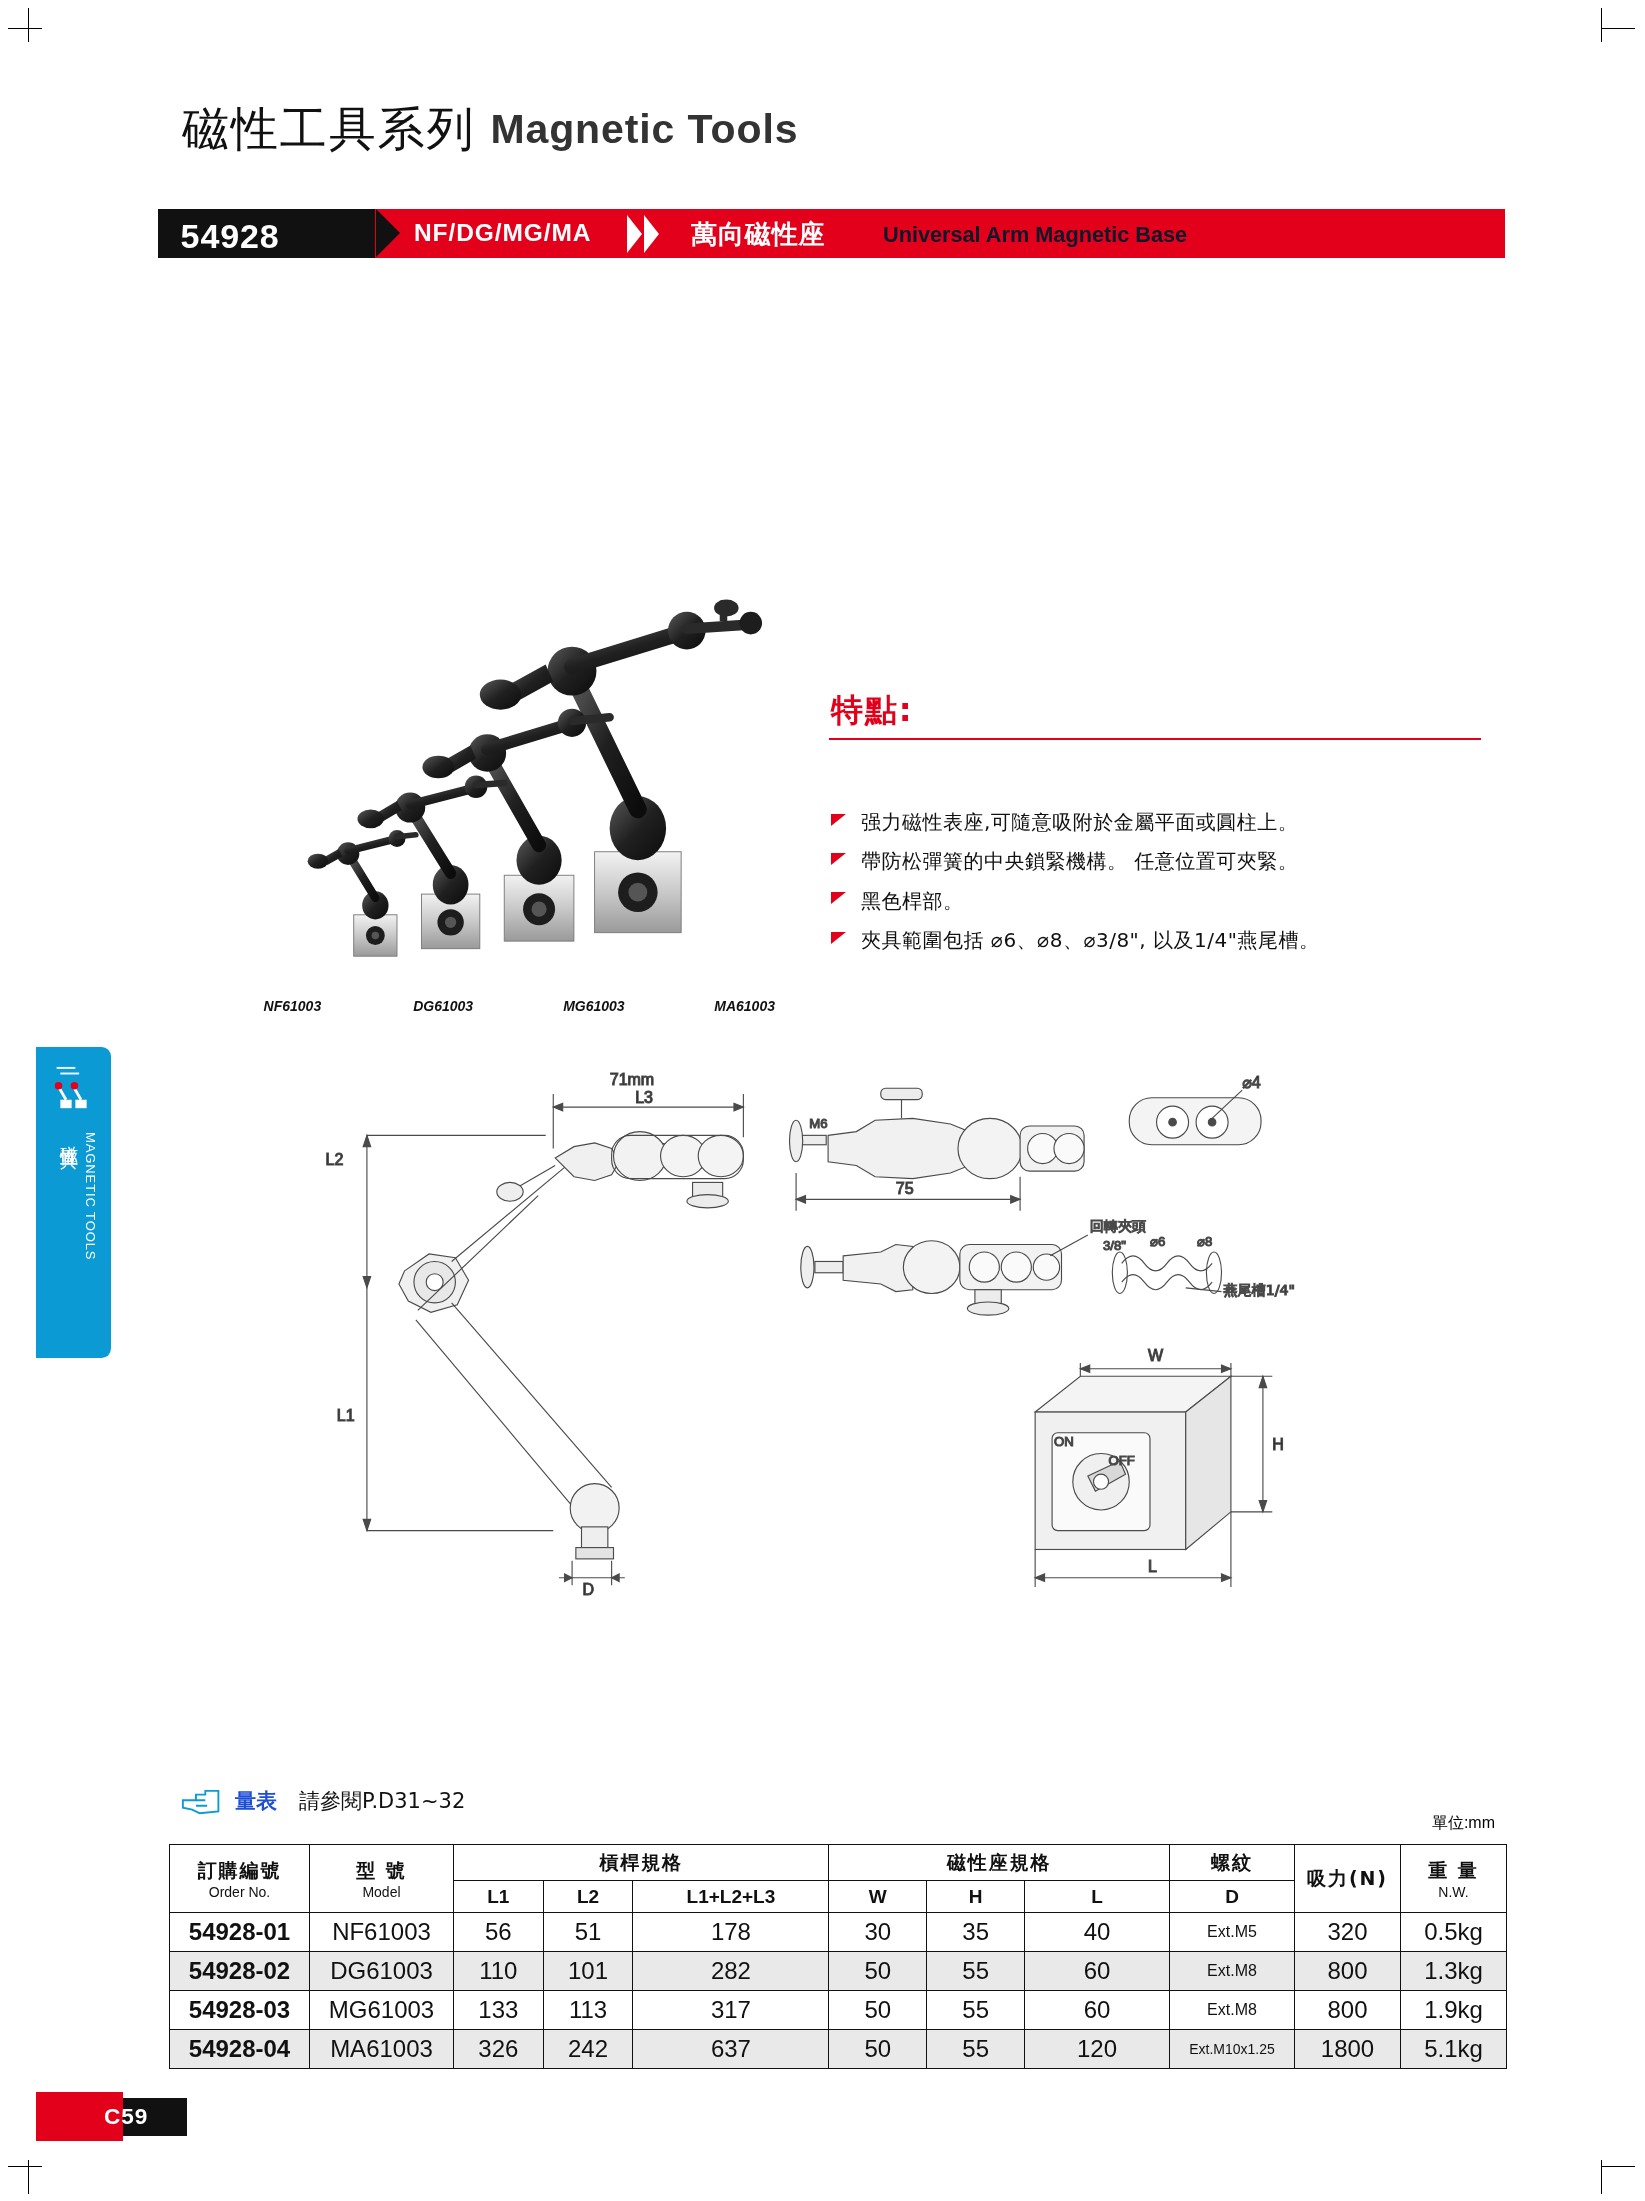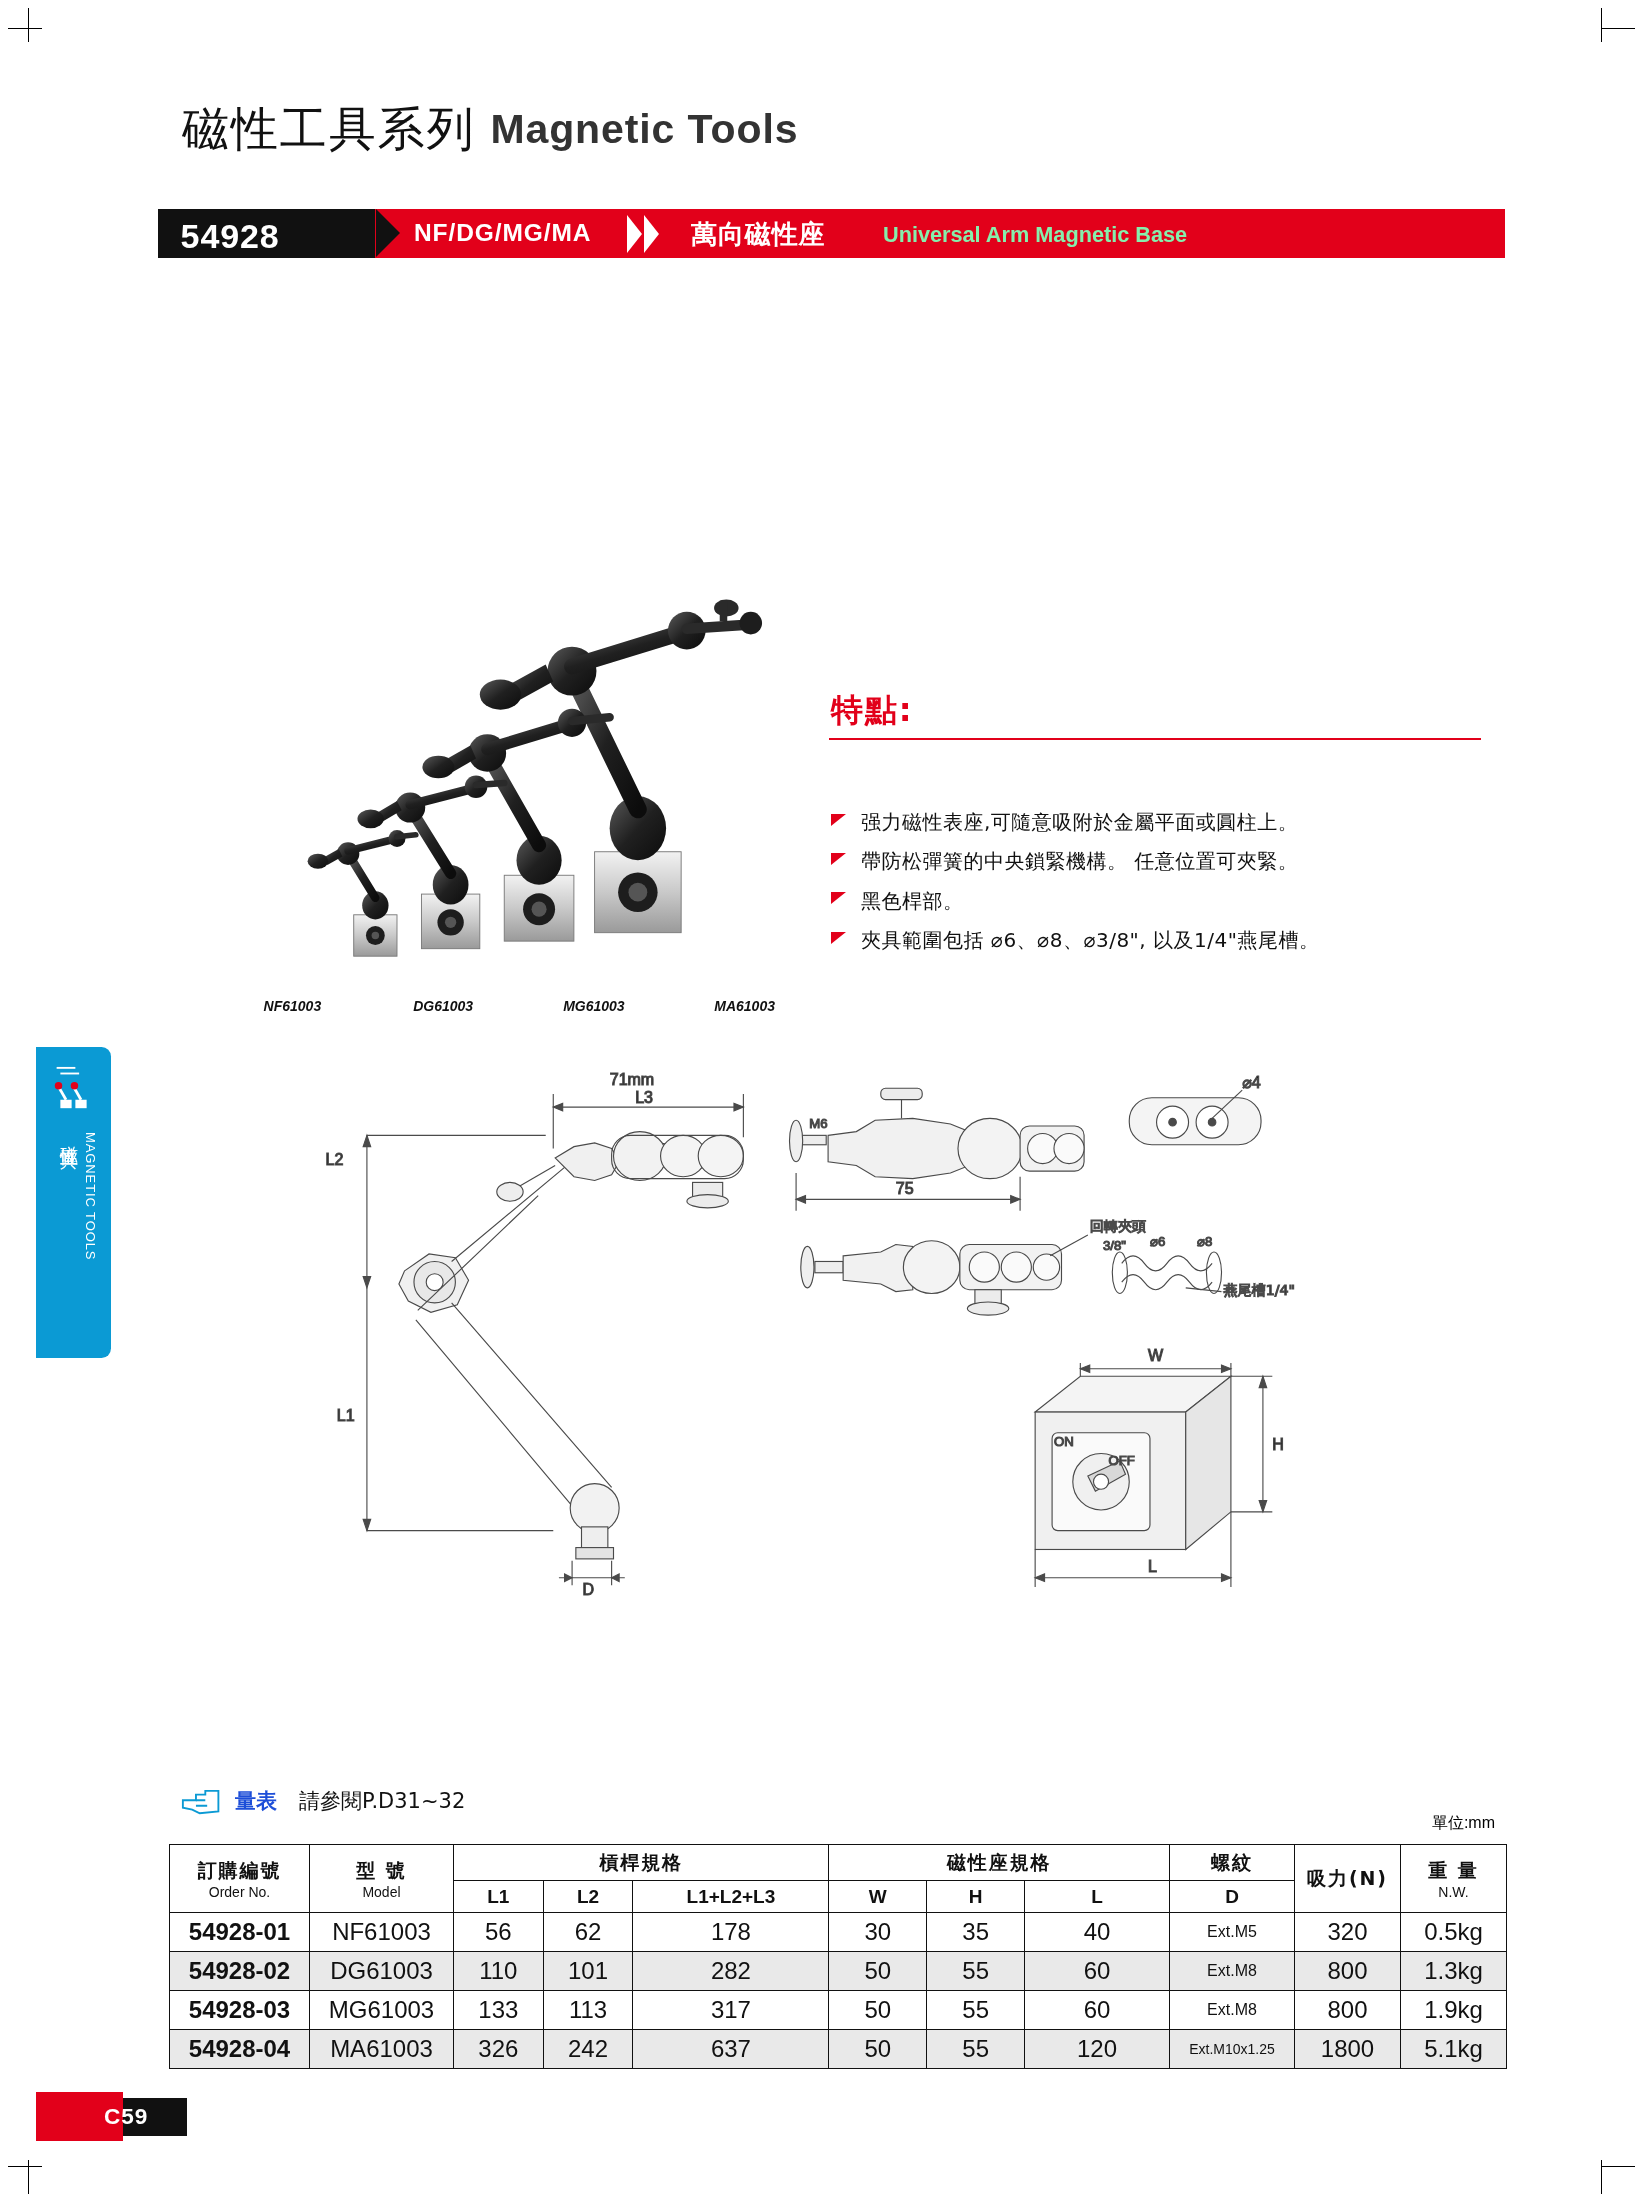--- a/index.html
+++ b/index.html
@@ -23,21 +23,21 @@
   .redbar{position:absolute;left:158px;top:209px;width:1347px;height:49px;background:#e2001a;}
   .redbar-black{position:absolute;left:0;top:0;width:217px;height:49px;background:#111;}
   .redbar-black:after{content:"";position:absolute;right:-24.5px;top:0;width:0;height:0;border-left:24.5px solid #111;border-top:24.5px solid transparent;border-bottom:24.5px solid transparent;}
   .code-no{position:absolute;left:22.6px;top:7.5px;color:#fff;font-size:34px;font-weight:bold;letter-spacing:0.9px;}
   .series{position:absolute;left:256px;top:10.4px;color:#fff;font-size:24.5px;font-weight:bold;letter-spacing:0.9px;}
   .chev{position:absolute;left:469px;top:5.6px;width:43px;height:38px;}
   .chev span{position:absolute;top:0;width:0;height:0;border-left:15px solid #fff;border-top:19px solid transparent;border-bottom:19px solid transparent;}
   .chev span.a{left:0;}
   .chev span.b{left:17px;}
   .prod-cn{position:absolute;left:533px;top:7.5px;color:#fff;font-family:"DejaVu Sans",sans-serif;font-size:26px;font-weight:bold;letter-spacing:0.9px;}
-  .prod-en{position:absolute;left:725px;top:13px;color:#86efac;font-size:21.7px;font-weight:bold;letter-spacing:0px;text-align:center;}
+  .prod-en{position:absolute;left:725px;top:13px;color:#0f172a;font-size:21.7px;font-weight:bold;letter-spacing:0px;text-align:center;}
 
   
   .sidetab{position:absolute;left:36px;top:1047px;width:75px;height:311px;background:#0b9ad4;border-radius:0 9.4px 9.4px 0;}
   .sidetab .icon{position:absolute;left:15px;top:15px;width:45px;height:53px;}
   .sidetab .lbl-cn{position:absolute;left:21px;top:85px;writing-mode:vertical-rl;font-family:"DejaVu Sans",sans-serif;font-size:18px;color:#fff;letter-spacing:1.9px;}
   .sidetab .lbl-en{position:absolute;left:47px;top:85px;writing-mode:vertical-rl;font-size:13px;color:#fff;letter-spacing:0.9px;}
 
   
   .feat-title{position:absolute;left:831px;top:689px;font-family:"DejaVu Sans",sans-serif;font-size:32px;font-weight:bold;color:#e2001a;letter-spacing:1.9px;}
   .feat-rule{position:absolute;left:829px;top:738px;width:652px;height:1.9px;background:#e2001a;}
@@ -400,21 +400,21 @@
         <td class="sub">H</td>
         <td class="sub">L</td>
         <td class="sub">D</td>
       </tr>
     </thead>
     <tbody>
       <tr>
         <td class="ord">54928-01</td>
         <td>NF61003</td>
         <td>56</td>
-        <td>62</td>
+        <td>51</td>
         <td>178</td>
         <td>30</td>
         <td>35</td>
         <td>40</td>
         <td class="small">Ext.M5</td>
         <td>320</td>
         <td>0.5kg</td>
       </tr>
       <tr class="alt">
         <td class="ord">54928-02</td>

